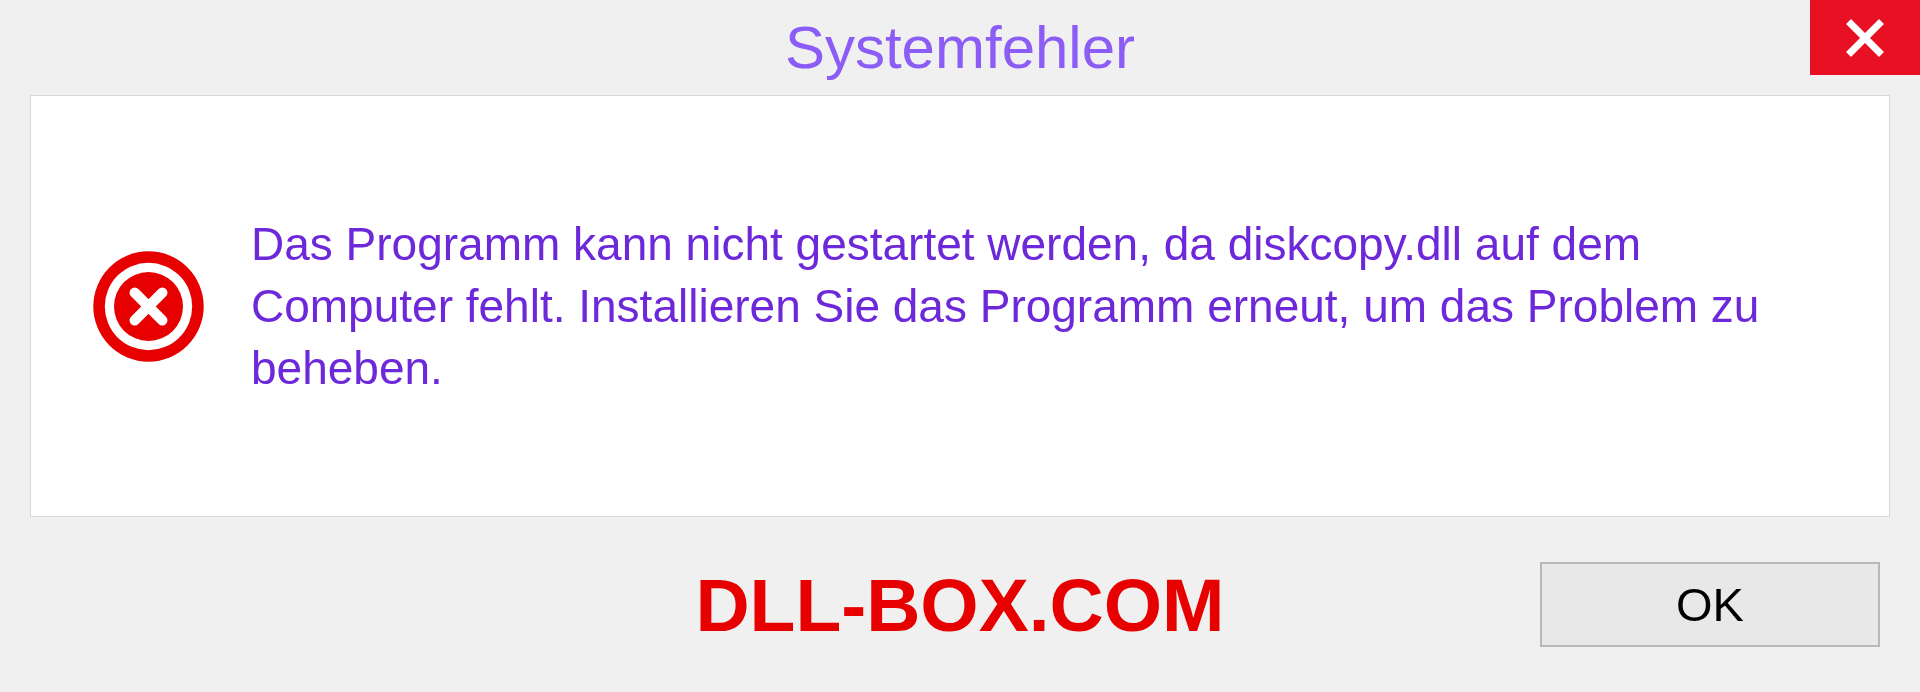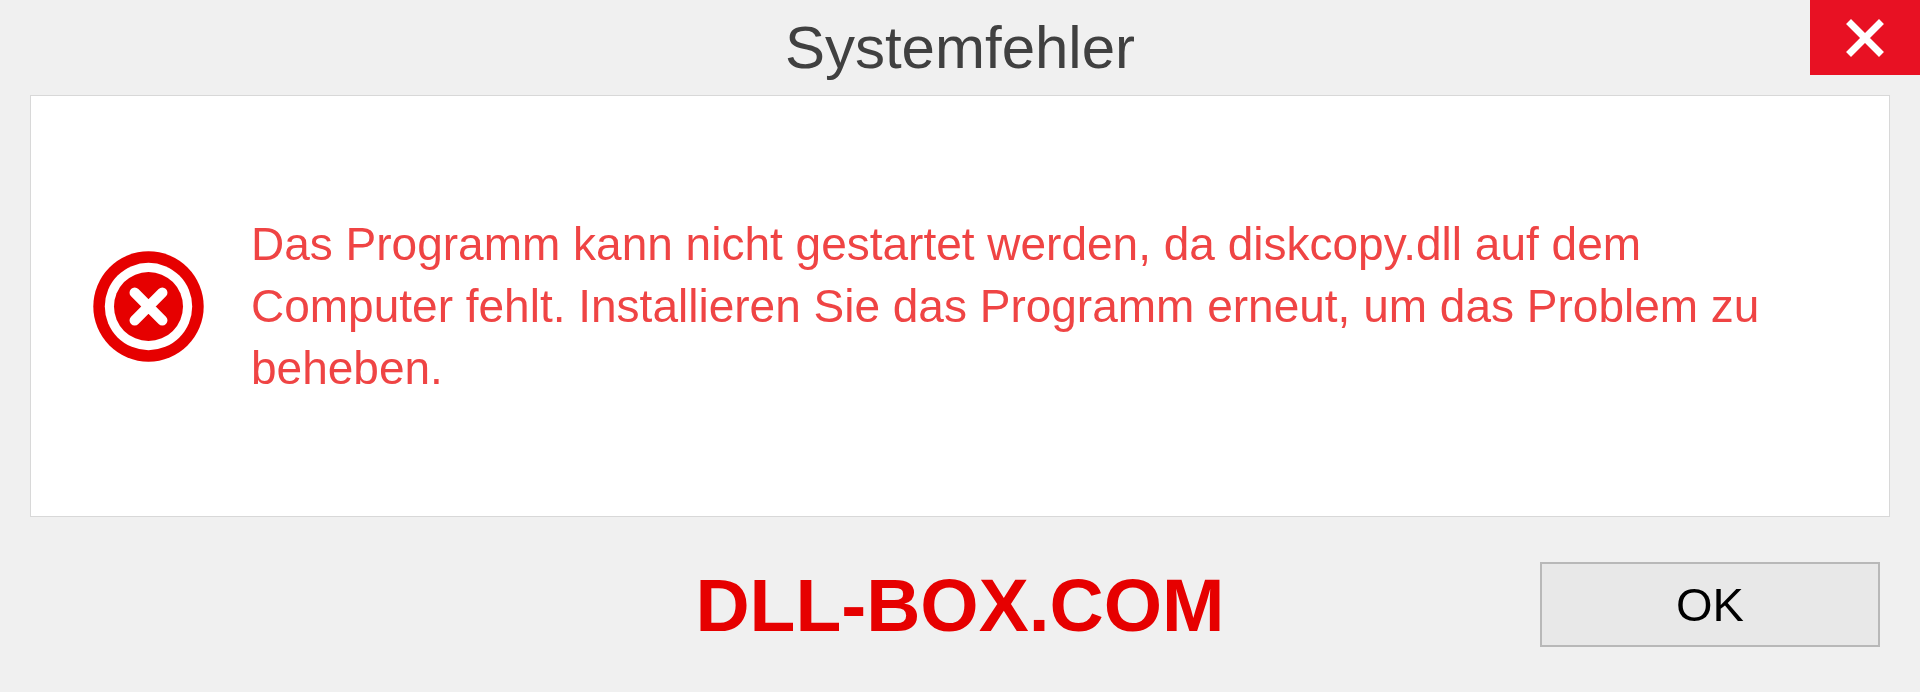--- a/index.html
+++ b/index.html
@@ -25,21 +25,21 @@
     .titlebar {
       height: 95px;
       display: flex;
       align-items: flex-start;
       justify-content: center;
       position: relative;
       padding-top: 8px;
     }
     .title {
       font-size: 60px;
-      color: #404040;
+      color: #8b5cf6;
       font-weight: 400;
       text-align: center;
       margin-top: 5px;
     }
     .close-button {
       position: absolute;
       top: 0;
       right: 0;
       width: 110px;
       height: 75px;
@@ -64,21 +64,21 @@
     }
     .error-icon {
       width: 115px;
       height: 115px;
       flex-shrink: 0;
       margin-right: 45px;
     }
     .message {
       font-size: 46px;
       line-height: 1.35;
-      color: #ef4444;
+      color: #6d28d9;
       font-weight: 400;
     }
     .footer {
       height: 175px;
       display: flex;
       align-items: center;
       justify-content: flex-end;
       padding: 16px 40px;
       position: relative;
     }

